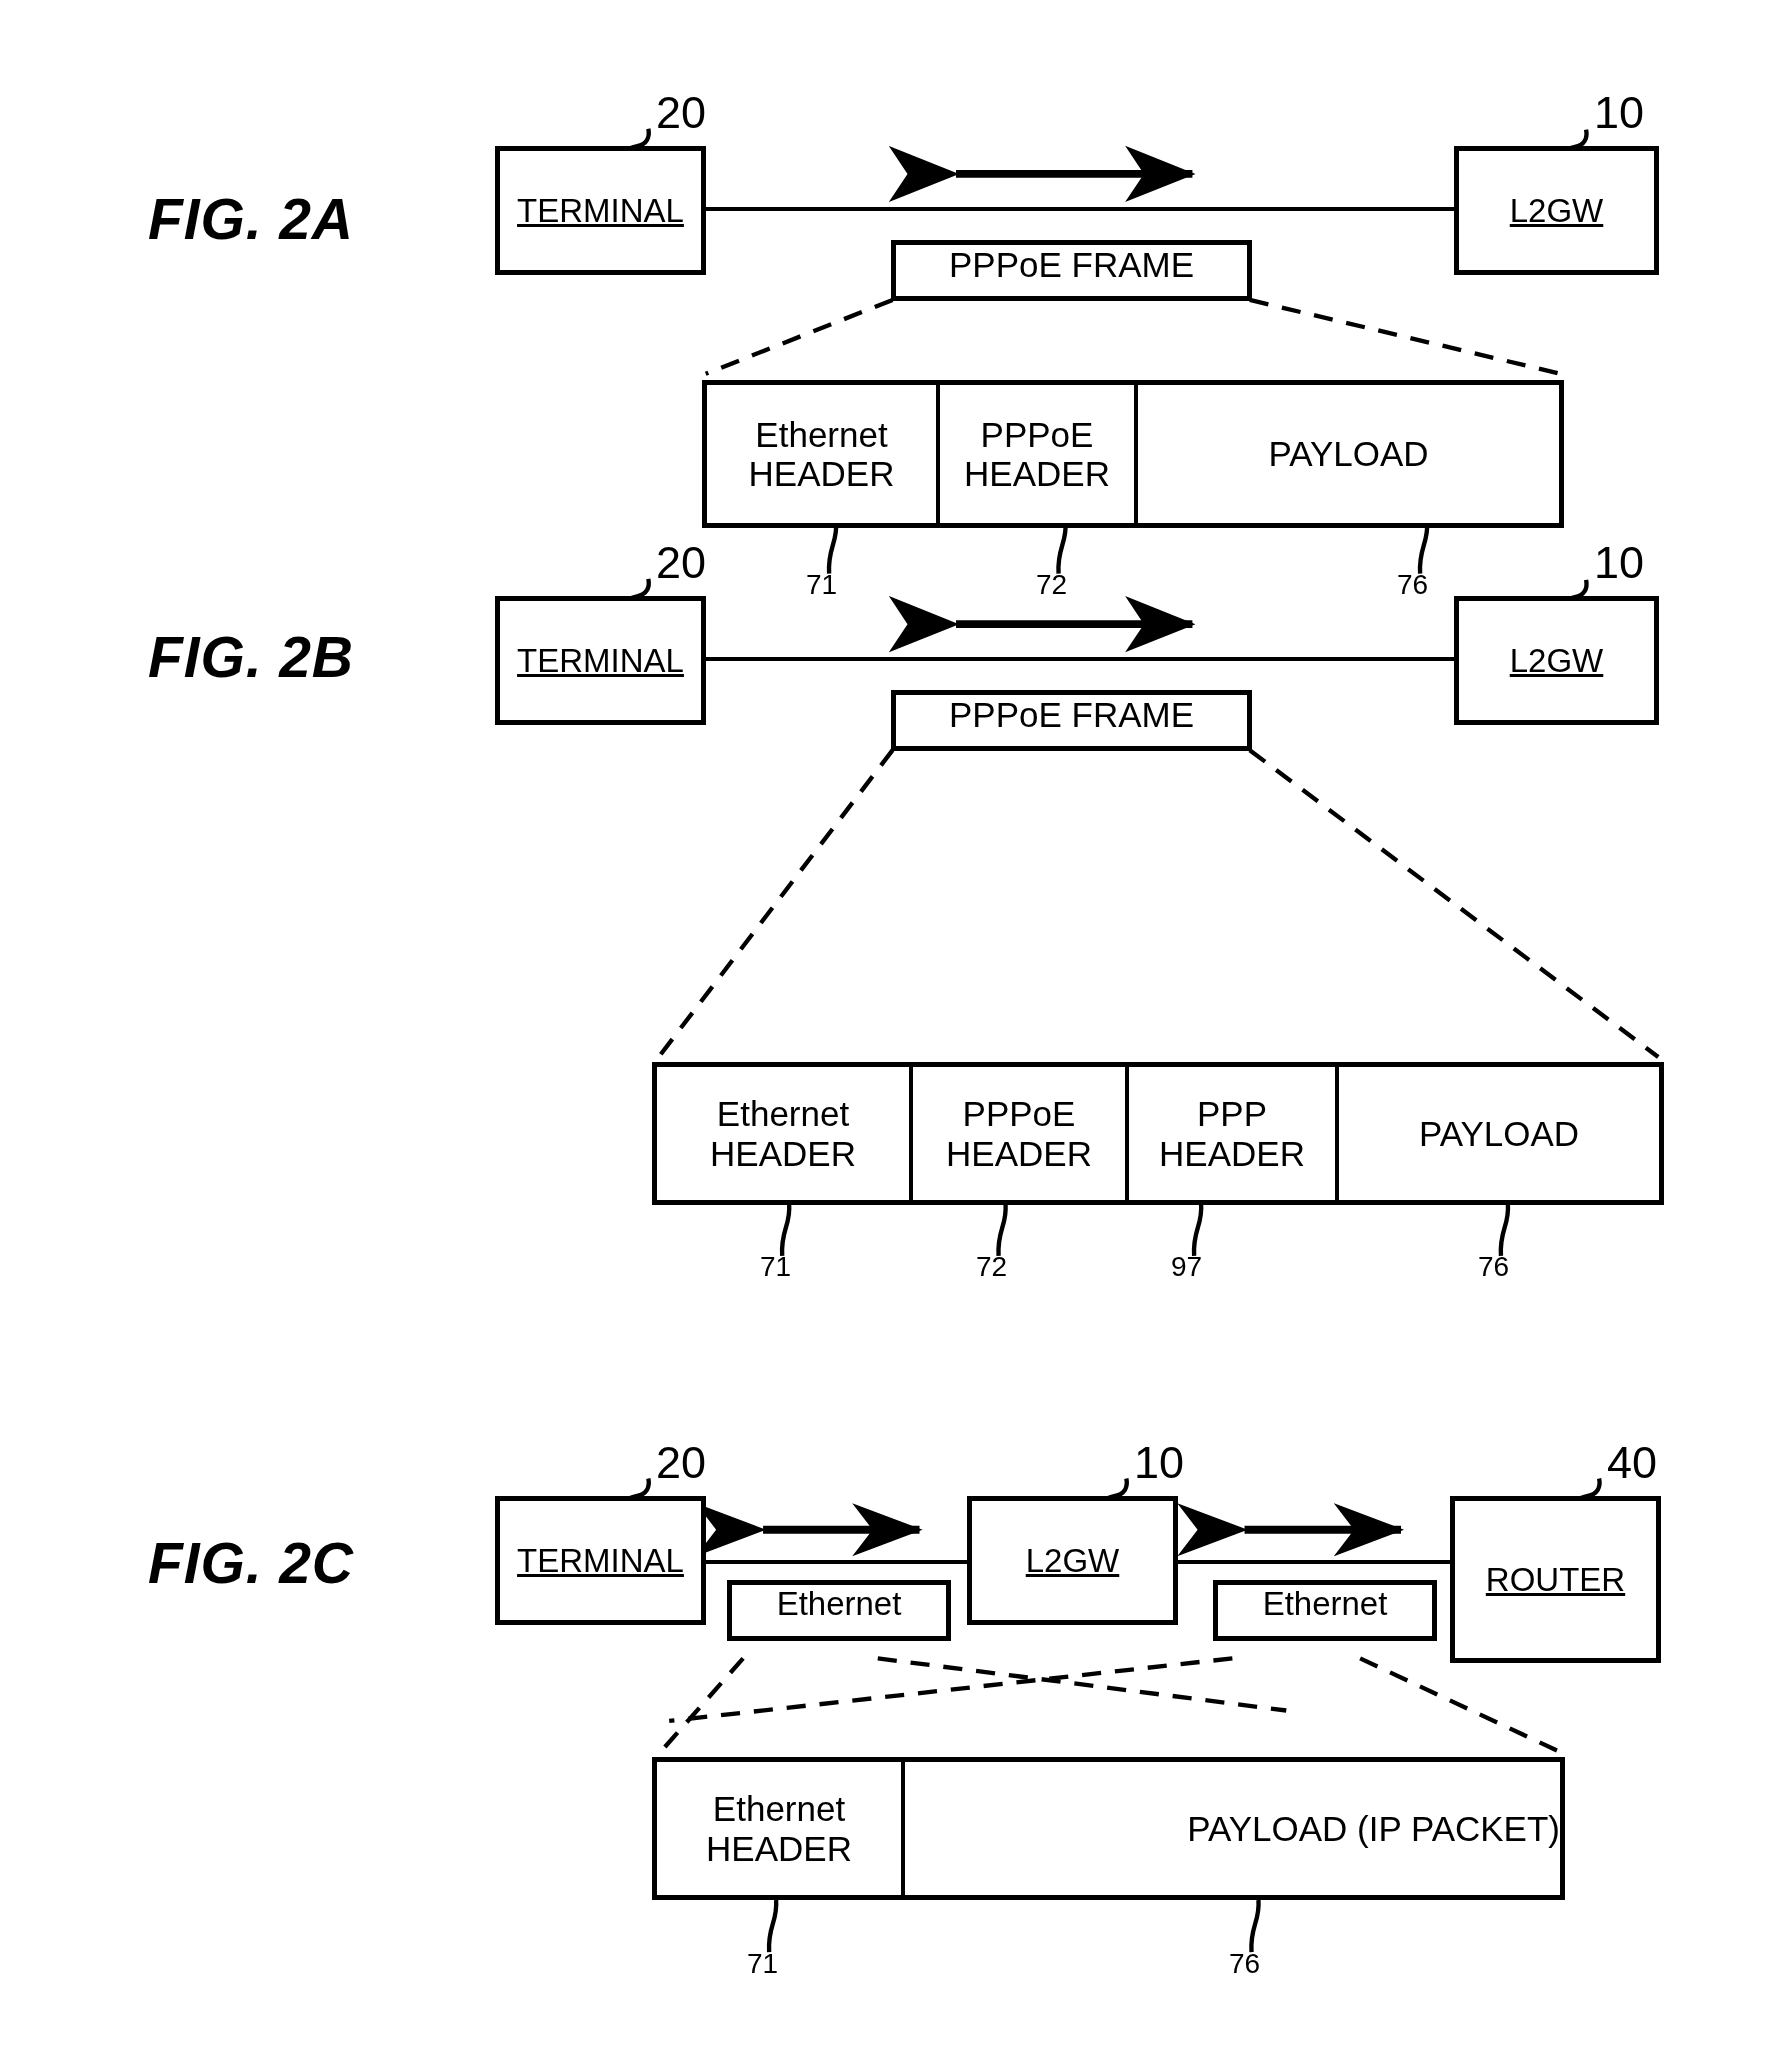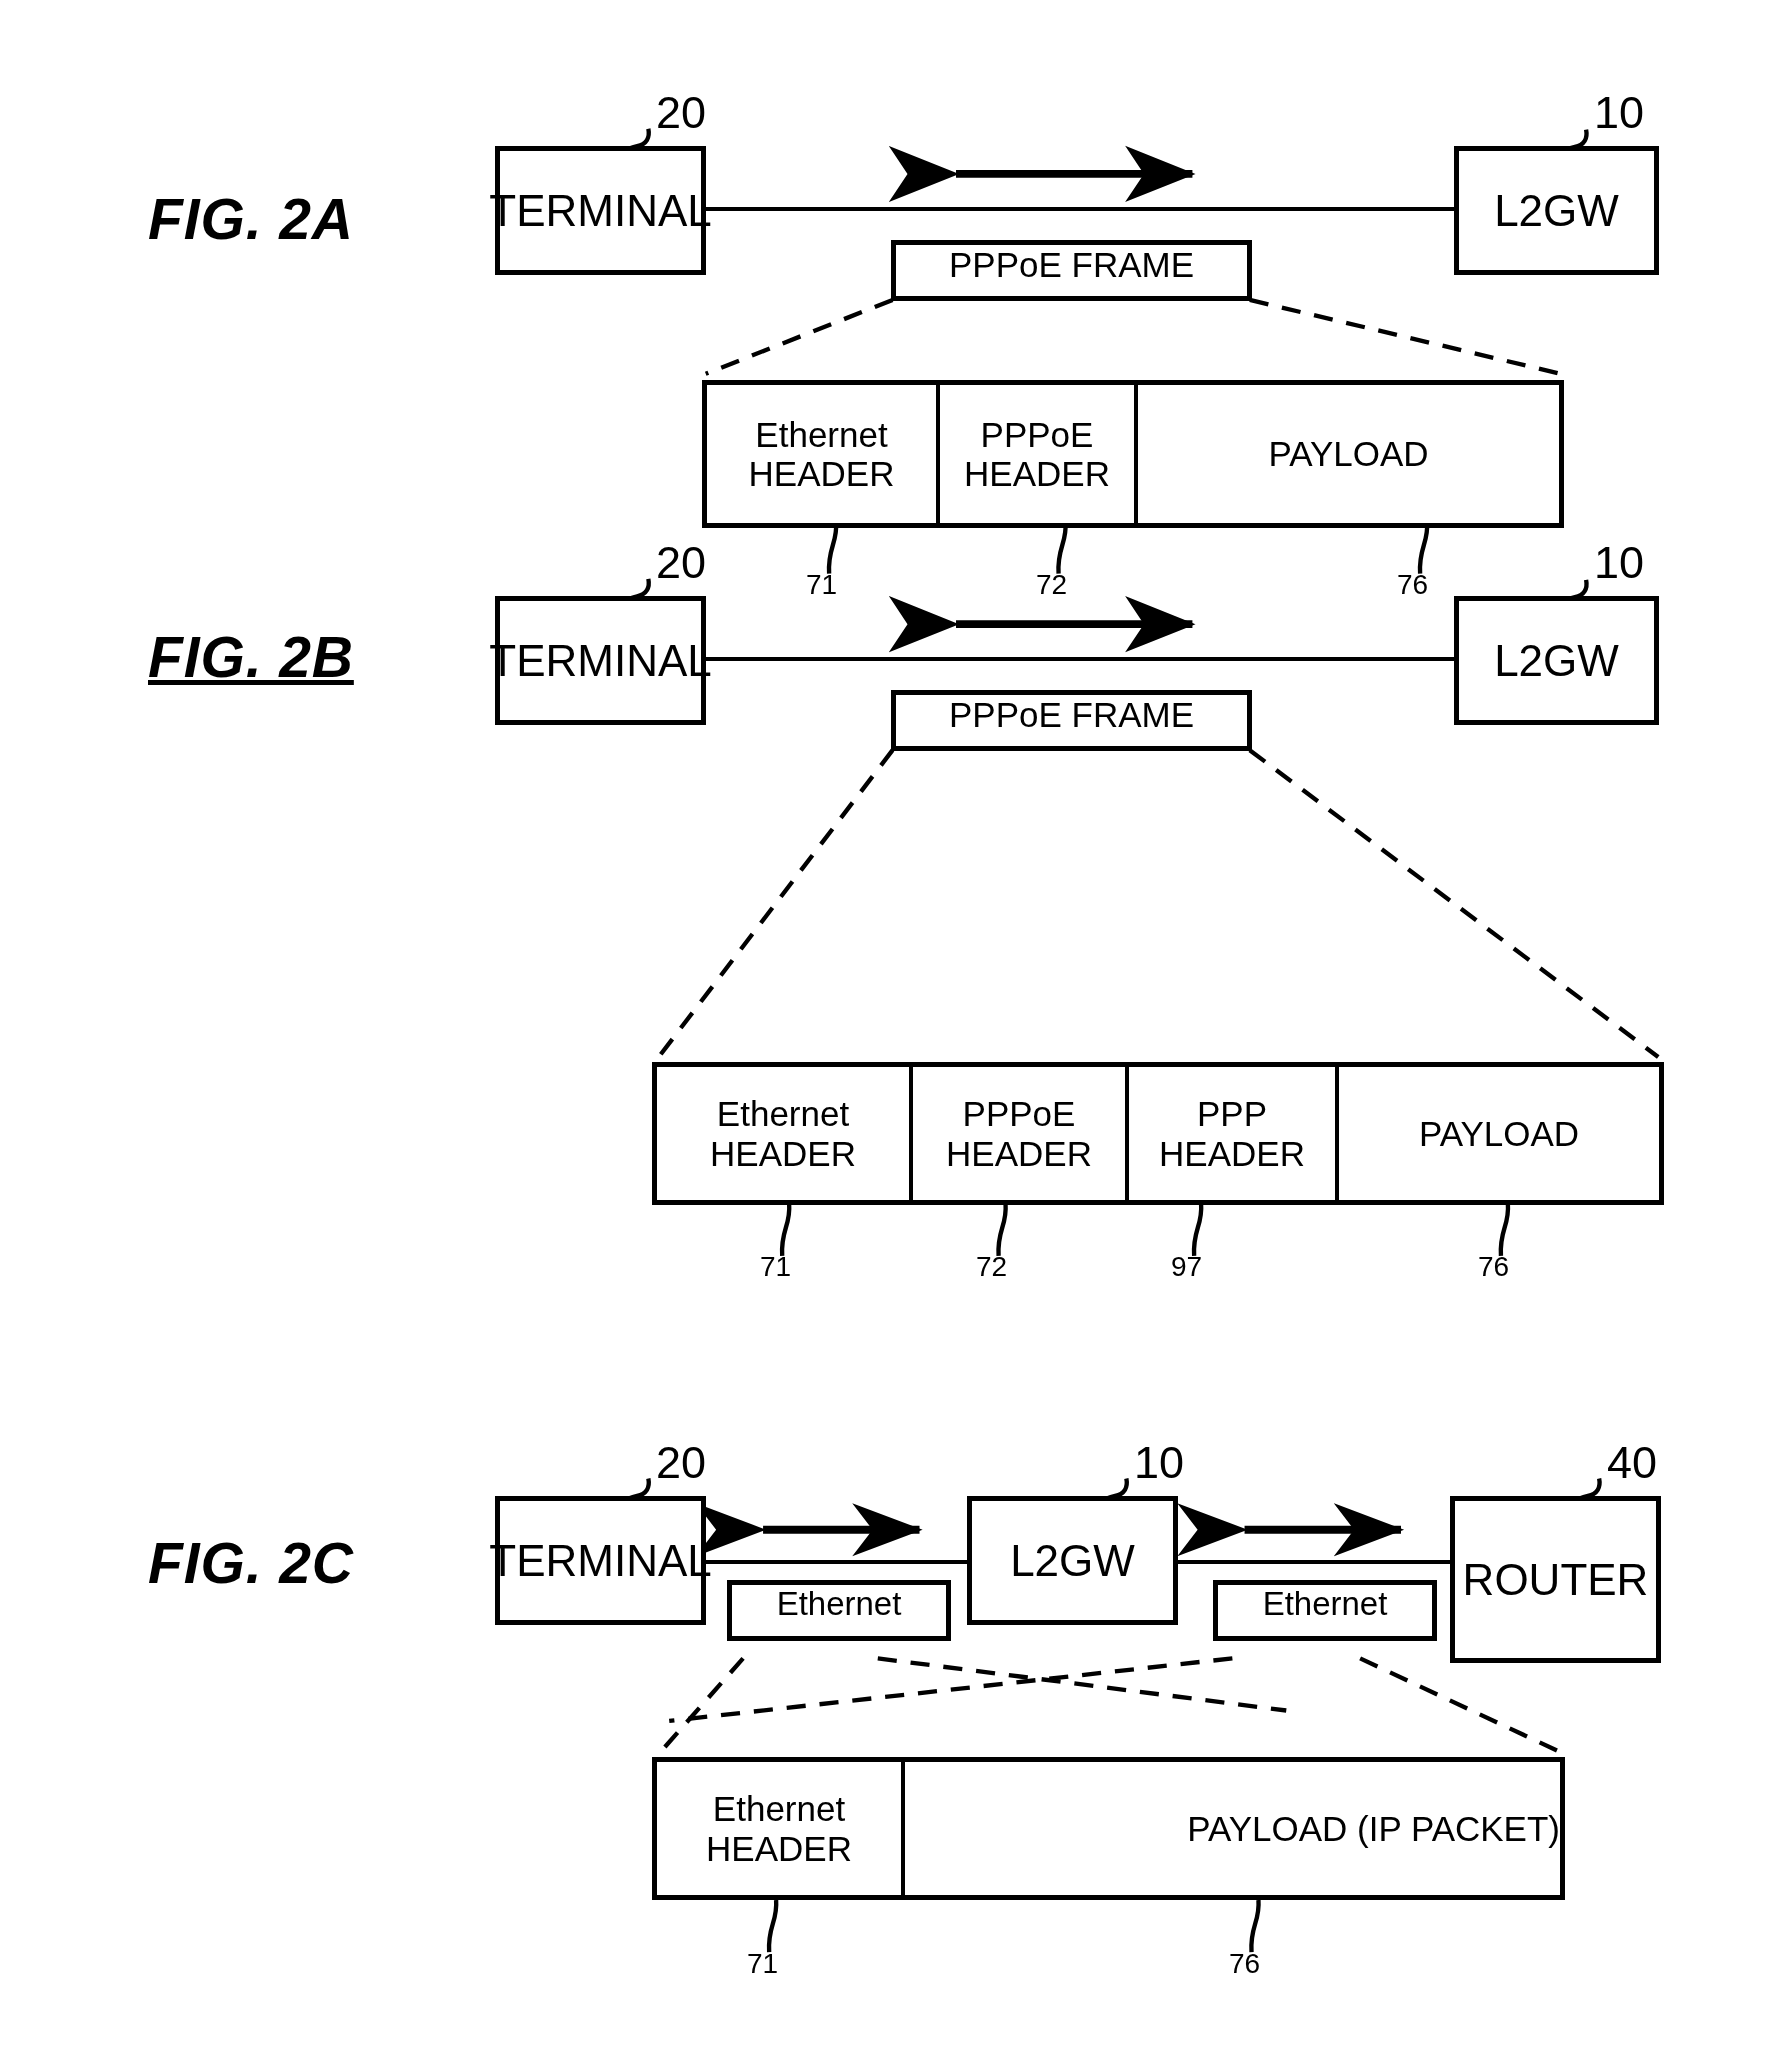--- a/index.html
+++ b/index.html
@@ -32,24 +32,25 @@
   .devbox {
     position: absolute;
     border: 5.2px solid #000;
     background: #fff;
     box-sizing: border-box;
     display: flex;
     align-items: center;
     justify-content: center;
   }
   .devbox span {
-    font-size: 44px;
+    font-size: 33px;
     font-family: "Liberation Sans", sans-serif;
     letter-spacing: 0px;
     white-space: nowrap;
+    text-decoration: underline;
   }
   
   .calloutbox {
     position: absolute;
     border: 5.2px solid #000;
     background: #fff;
     box-sizing: border-box;
     display: flex;
     justify-content: center;
     z-index: 5;
@@ -189,21 +190,21 @@
     </div>
     <div class="cell" style="flex:1;">
       <span class="l1">PAYLOAD</span>
     </div>
   </div>
 
   <div class="refnum" style="left:806px; top:569px;">71</div>
   <div class="refnum" style="left:1036px; top:569px;">72</div>
   <div class="refnum" style="left:1397px; top:569px;">76</div>
 
-  <div class="fig-label" style="left:148px; top:624px;text-decoration:underline;">FIG. 2B</div>
+  <div class="fig-label" style="left:148px; top:624px;">FIG. 2B</div>
 
   <div class="link" style="left:700px; top:657px; width:756px;"></div>
 
   <div class="devbox" style="left:495px; top:596px; width:211px; height:129px;">
     <span>TERMINAL</span>
   </div>
   <div class="refnum big" style="left:656px; top:537px;">20</div>
 
   <div class="devbox" style="left:1454px; top:596px; width:205px; height:129px;">
     <span>L2GW</span>

